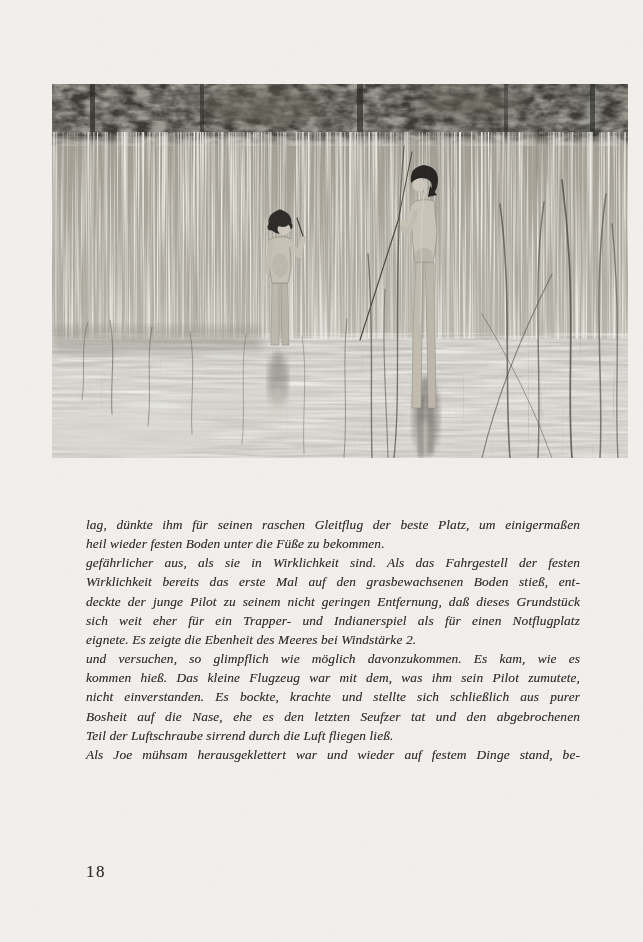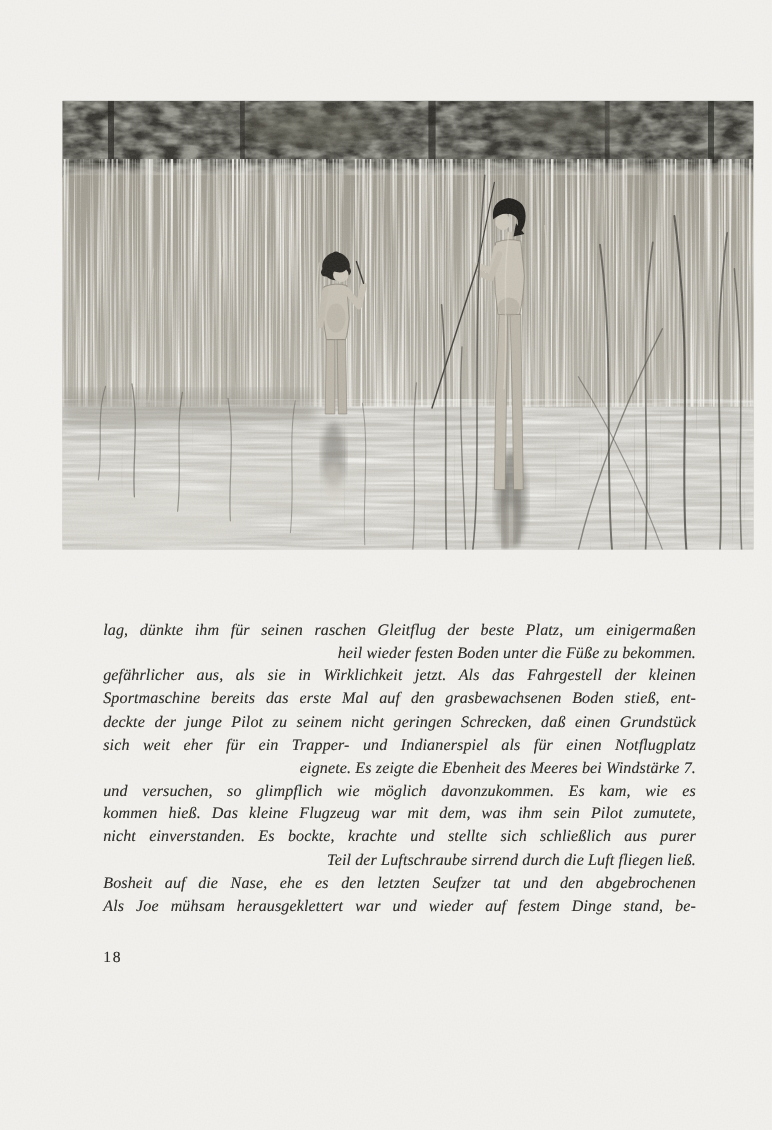--- a/index.html
+++ b/index.html
@@ -18,25 +18,25 @@
     position:absolute; left:52px; top:84px; width:576px; height:374px; margin:0;
   }
   .photo svg { display:block; width:100%; height:100%; }
   .text-block {
     position:absolute; left:86px; top:515px; width:494px;
     font-size:13.4px; line-height:19.15px;
     color:#2e2c29; letter-spacing:0.1px;
     text-shadow:0 0 0.3px rgba(46,44,41,.45);
   }
   .para { margin:0;font-style:italic; }
-  .line { display:block;text-align:right; }
+  .line { display:block; }
   .j { text-align:justify; text-align-last:justify; -moz-text-align-last:justify; }
   .page-number {
-    position:absolute; left:86px; top:790px;
-    font-size:13px; color:#2e2c29; letter-spacing:1.5px;
+    position:absolute; left:86px; top:862px;
+    font-size:17px; color:#2e2c29; letter-spacing:1.5px;
     text-shadow:0 0 0.3px rgba(46,44,41,.45);
   }
   .grain-overlay {
     position:absolute; inset:0; pointer-events:none; opacity:0.05;
   }
 </style>
 </head>
 <body>
 
 <div class="page">
@@ -186,32 +186,32 @@
       <rect x="0" y="0" width="576" height="374" filter="url(#grain)" opacity="0.10"></rect>
     </svg>
   </figure>
 
   <main class="text-block">
     <p class="para">
       <span class="line j">lag, dünkte ihm für seinen raschen Gleitflug der beste Platz, um einigermaßen</span>
       <span class="line">heil wieder festen Boden unter die Füße zu bekommen.</span>
     </p>
     <p class="para">
-      <span class="line j">gefährlicher aus, als sie in Wirklichkeit jetzt. Als das Fahrgestell der kleinen</span>
-      <span class="line j">Sportmaschine bereits das erste Mal auf den grasbewachsenen Boden stieß, ent-</span>
-      <span class="line j">deckte der junge Pilot zu seinem nicht geringen Schrecken, daß einen Grundstück</span>
+      <span class="line j">gefährlicher aus, als sie in Wirklichkeit sind. Als das Fahrgestell der festen</span>
+      <span class="line j">Wirklichkeit bereits das erste Mal auf den grasbewachsenen Boden stieß, ent-</span>
+      <span class="line j">deckte der junge Pilot zu seinem nicht geringen Entfernung, daß dieses Grundstück</span>
       <span class="line j">sich weit eher für ein Trapper- und Indianerspiel als für einen Notflugplatz</span>
-      <span class="line">eignete.  Es zeigte die Ebenheit des Meeres bei Windstärke 7.</span>
+      <span class="line">eignete.  Es zeigte die Ebenheit des Meeres bei Windstärke 2.</span>
     </p>
     <p class="para">
       <span class="line j">und versuchen, so glimpflich wie möglich davonzukommen.  Es kam, wie es</span>
       <span class="line j">kommen hieß.  Das kleine Flugzeug war mit dem, was ihm sein Pilot zumutete,</span>
       <span class="line j">nicht einverstanden. Es bockte, krachte und stellte sich schließlich aus purer</span>
+      <span class="line j">Bosheit auf die Nase, ehe es den letzten Seufzer tat und den abgebrochenen</span>
       <span class="line">Teil der Luftschraube sirrend durch die Luft fliegen ließ.</span>
-      <span class="line j">Bosheit auf die Nase, ehe es den letzten Seufzer tat und den abgebrochenen</span>
     </p>
     <p class="para">
       <span class="line j">Als Joe mühsam herausgeklettert war und wieder auf festem Dinge stand, be-</span>
     </p>
   </main>
 
   <div class="page-number">18</div>
 
   <svg class="grain-overlay" viewBox="0 0 643 942" preserveAspectRatio="none">
     <defs>

